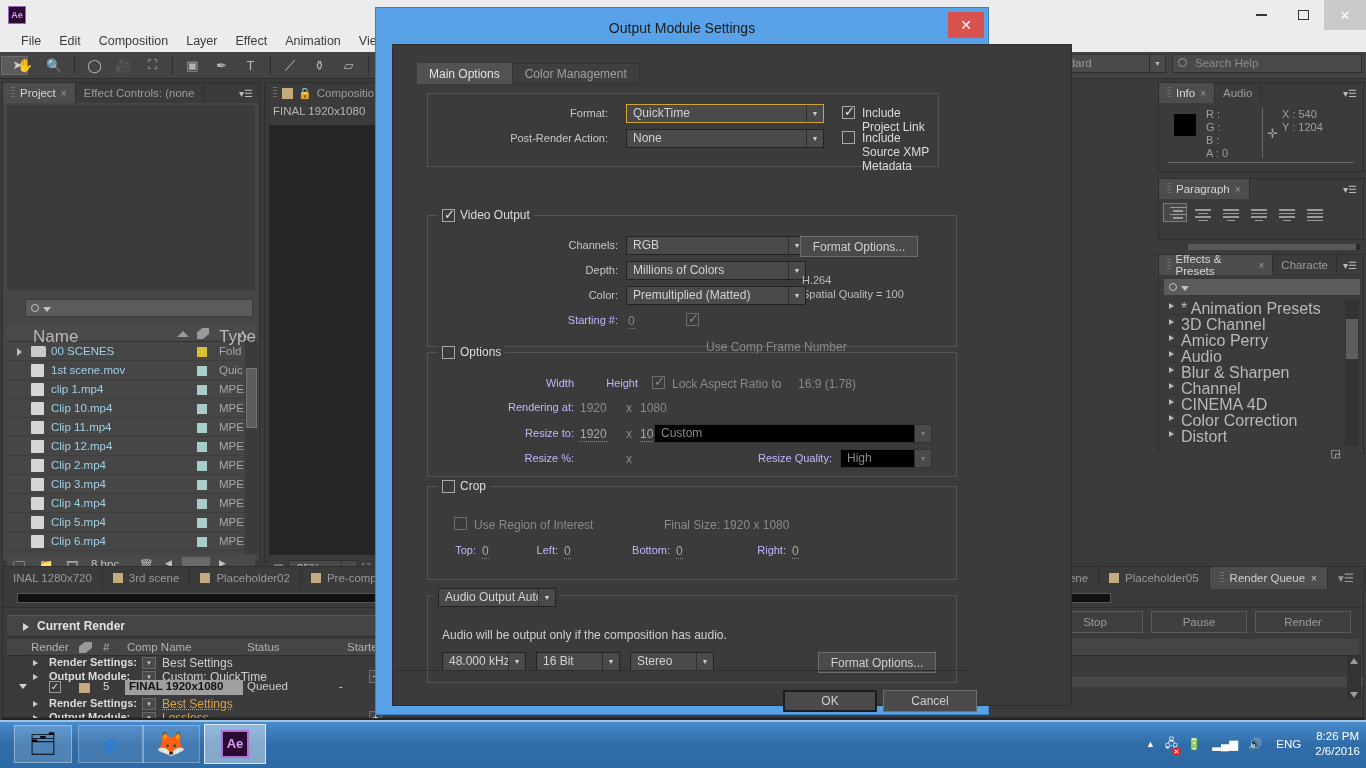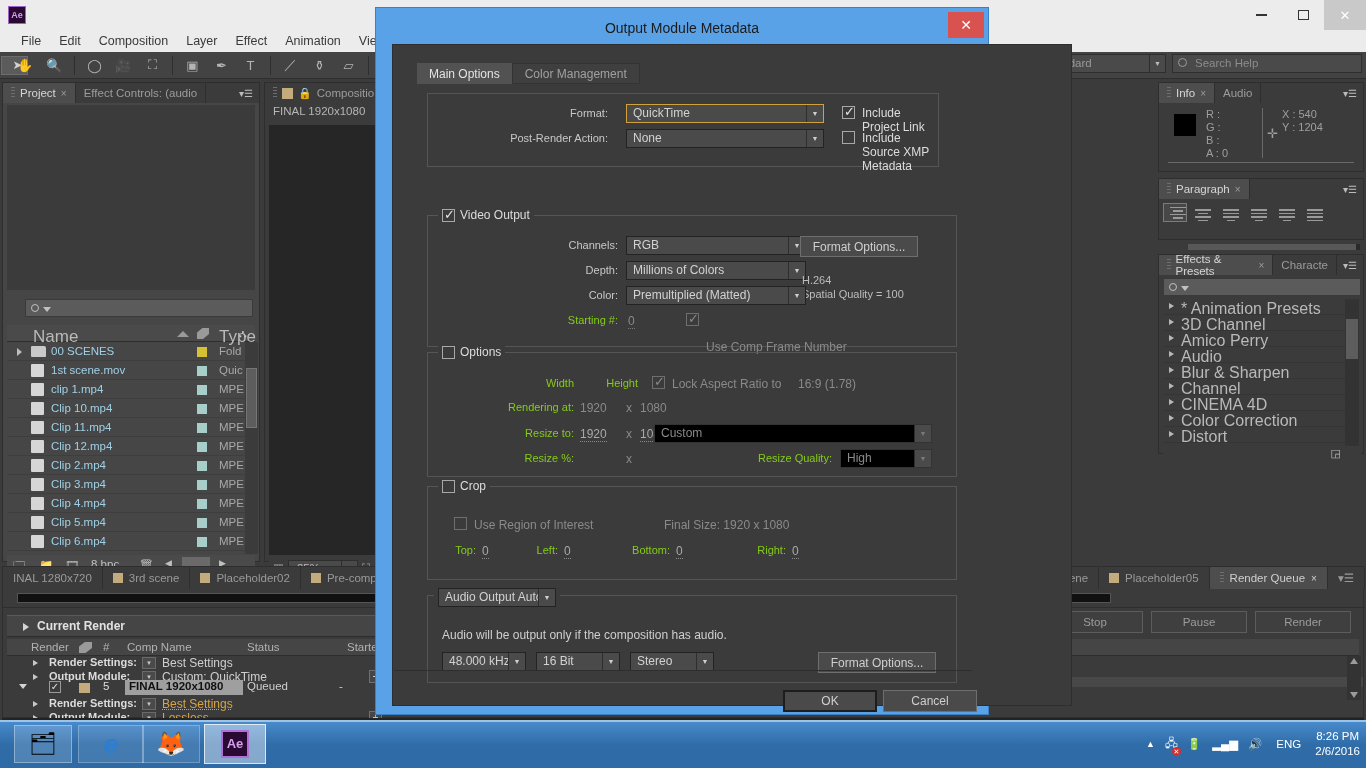--- a/index.html
+++ b/index.html
@@ -236,21 +236,21 @@
   #dlg-tabs { position:absolute; left:24px; top:18px; height:21px; display:flex; }
   .dtab { height:21px; padding:0 12px; font-size:12px; display:flex; align-items:center;}
   .dtab.active { background:#525252; color:#e3e3e3; }
   .dtab.idle { background:#3f3f3f; color:#a0a0a0; border:1px solid #333; }
 
   .gbox { position:absolute; border:1px solid #555; }
   .glegend { position:absolute; top:-8px; left:10px; background:#3b3b3b; padding:0 4px;
       color:#dcdcdc; font-size:12px; display:flex; align-items:center; gap:5px;}
 
   .lbl { position:absolute; color:#c8c8c8; font-size:11px; text-align:right;}
-  .lbl.dim { color:#84cc16; }
+  .lbl.dim { color:#c4b5fd; }
   .sel {
     position:absolute; background:#4a4a4a; border:1px solid #232323;
     color:#d2d2d2; font-size:12px; height:19px; line-height:17px; padding-left:6px;
   }
   .sel .arr { position:absolute; right:0; top:0; width:17px; height:17px;
       border-left:1px solid #2e2e2e; background:#4a4a4a; text-align:center; color:#cfcfcf;
       font-size:7px; line-height:17px;}
   .sel.hl { border:1px solid #d0a13c; }
   .sel.dim { color:#8a8a8a; background:#000000; border-color:#333;}
   .sel.dim .arr { color:#7a7a7a; }
@@ -329,21 +329,21 @@
   </div>
 
   <div id="proj-panel">
     <div class="panel-tabbar">
       <div class="ptab active">
         <span class="grip"></span>
         <span>Project</span>
         <span class="x">×</span>
       </div>
       <div class="ptab">
-        <span>Effect Controls: (audio</span>
+        <span>Effect Controls: (none</span>
       </div>
       <div class="pmenu">▾☰</div>
     </div>
     <div id="proj-blank"></div>
     <div id="proj-search">
       <span class="mag"></span>
       <span class="tri"></span>
     </div>
     <div id="proj-hdr">
       <span class="c1">Name</span>
@@ -721,21 +721,21 @@
 
   <div id="rq-statusbar">
     <span style="left:18px">Message:</span>
     <span style="left:212px">RAM:</span>
     <span style="left:986px">sed:</span>
     <span style="left:1152px">Most Recent Error:</span>
   </div>
 </div>
 
 <div id="dlg">
-  <div id="dlg-title">Output Module Metadata</div>
+  <div id="dlg-title">Output Module Settings</div>
   <div id="dlg-close">✕</div>
 
   <div id="dlg-body">
 
     <div id="dlg-tabs">
       <div class="dtab active">Main Options</div>
       <div class="dtab idle">Color Management</div>
     </div>
 
     <div class="gbox" style="left:34px; top:48px; width:512px; height:74px;">

